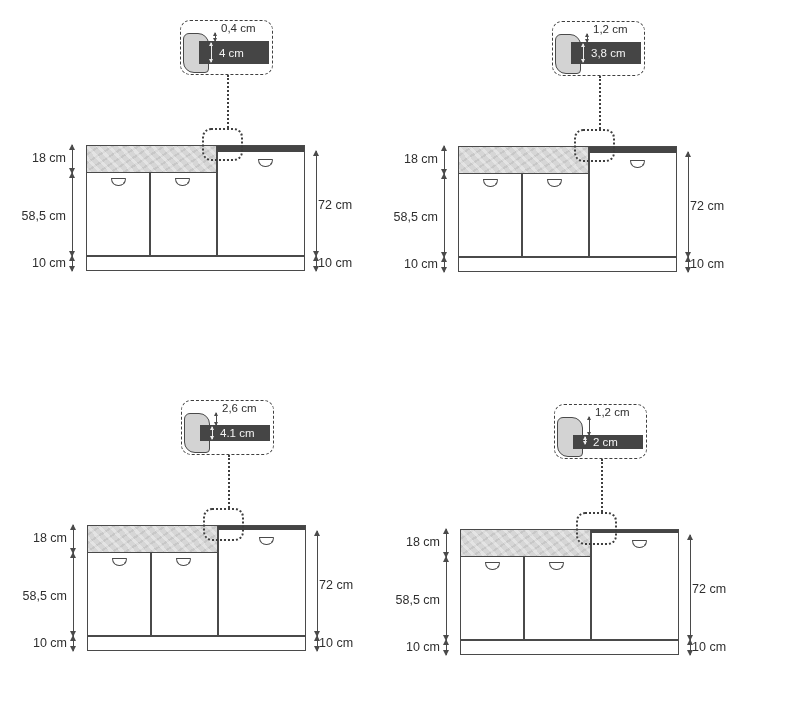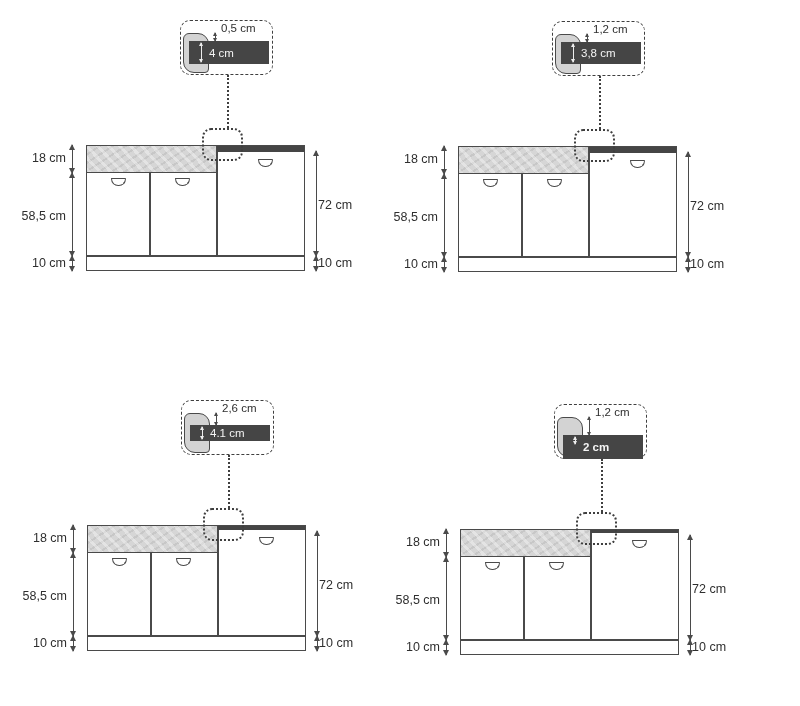--- a/index.html
+++ b/index.html
@@ -22,21 +22,21 @@
     position:absolute;left:160px;top:0;width:93px;height:55px;
     border:1.6px dashed #3f3f3f;border-radius:10px;box-sizing:border-box;
     background:var(--bg);z-index:3;
   }
   .profile{
     position:absolute;left:2px;top:12px;width:26px;height:40px;
     background:#d3d3d3;border:1.5px solid var(--outline);
     border-radius:6px 11px 4px 11px;box-sizing:border-box;z-index:1;
   }
   .co-strip{
-    position:absolute;left:8px;right:3px;background:var(--dark);z-index:2;text-align:right;
+    position:absolute;left:18px;right:3px;background:var(--dark);z-index:2;text-align:right;
   }
   .co-strip-label{
     position:absolute;left:20px;top:0;bottom:0;display:flex;align-items:center;
     color:#f4f4f4;font-size:11.5px;white-space:nowrap;
   }
   .gap-label{
     position:absolute;left:40px;top:1px;font-size:11.5px;white-space:nowrap;z-index:2;
   }
   
   .dim-arrow{position:absolute;width:1.2px;background:var(--outline);}
@@ -94,21 +94,21 @@
 <div id="canvas">
     <div class="panel" style="left: 20px; top: 20px;">
 
     <div class="callout">
       <div class="profile"></div>
       <div class="co-strip" style="top: 20px; height: 23px;">
         <span class="mini-arrow white thickness-arrow" style="left: 12px; top: 2px; height: 19px;"></span>
         <span class="co-strip-label">4 cm</span>
       </div>
       <span class="mini-arrow gap-arrow" style="left: 34px; top: 12px; height: 8px;"></span>
-      <span class="gap-label">0,5 cm</span>
+      <span class="gap-label">0,4 cm</span>
     </div>
 
     <div class="connector"></div>
     <div class="zoom-box"></div>
 
     <div class="cabinet">
       <div class="band"></div>
       <div class="cab-strip" style="height: 6px;"></div>
       <div class="divider divider-left" style="left:62px;top:27px;height:82px;"></div>
       <div class="divider divider-right" style="left: 129px; top: 6px; height: 103px;"></div>
@@ -203,21 +203,21 @@
 
     <span class="dim-arrow" style="left:296px;top:131px;height:105px;"></span>
     <span class="dim-arrow" style="left:296px;top:236px;height:15px;"></span>
     <div class="dim-label lab-right" style="top:178px;">72 cm</div>
     <div class="dim-label lab-right" style="top:236px;">10 cm</div>
   </div>
     <div class="panel" style="left: 394px; top: 404px;">
 
     <div class="callout">
       <div class="profile"></div>
-      <div class="co-strip" style="top: 30px; height: 24px; font-weight: bold;">
+      <div class="co-strip" style="top: 30px; height: 14px;">
         <span class="mini-arrow white thickness-arrow" style="left: 12px; top: 2px; height: 7px;"></span>
         <span class="co-strip-label">2 cm</span>
       </div>
       <span class="mini-arrow gap-arrow" style="left: 34px; top: 12px; height: 18px;"></span>
       <span class="gap-label">1,2 cm</span>
     </div>
 
     <div class="connector"></div>
     <div class="zoom-box"></div>
 

